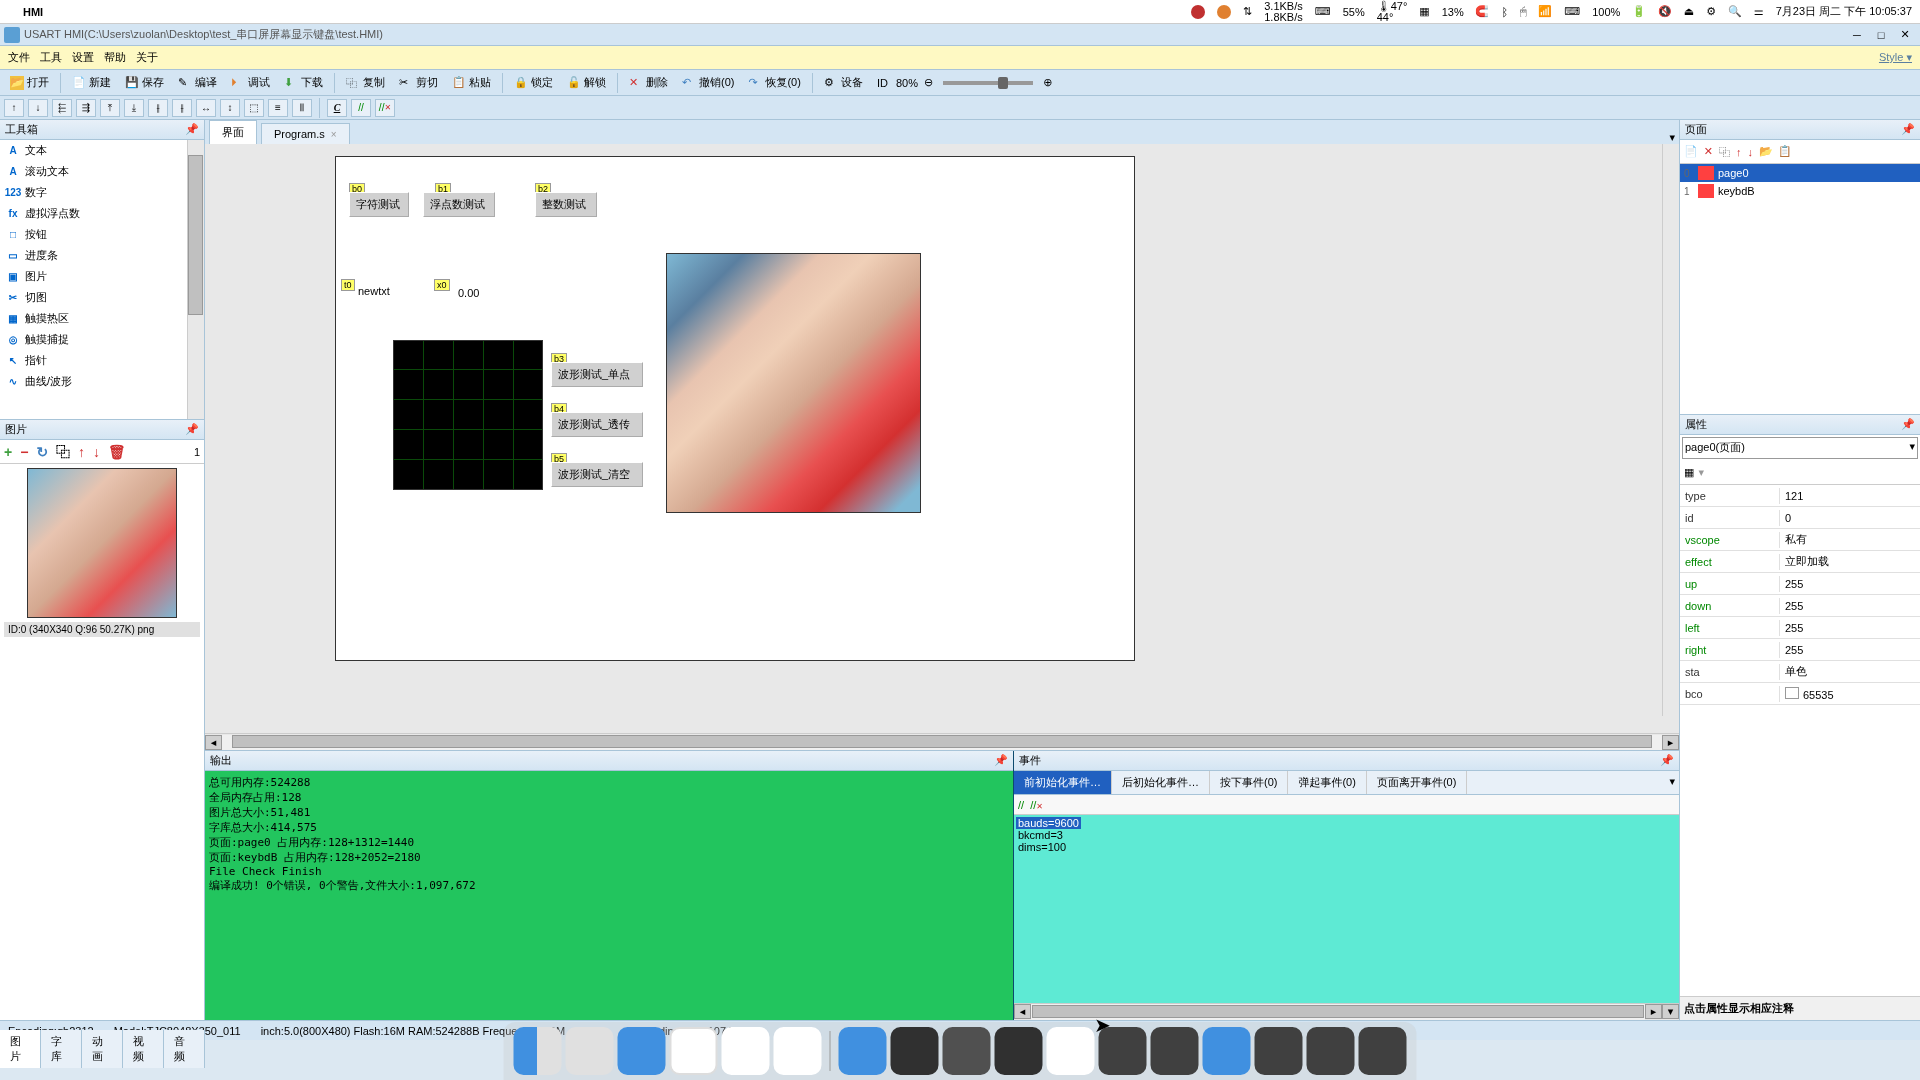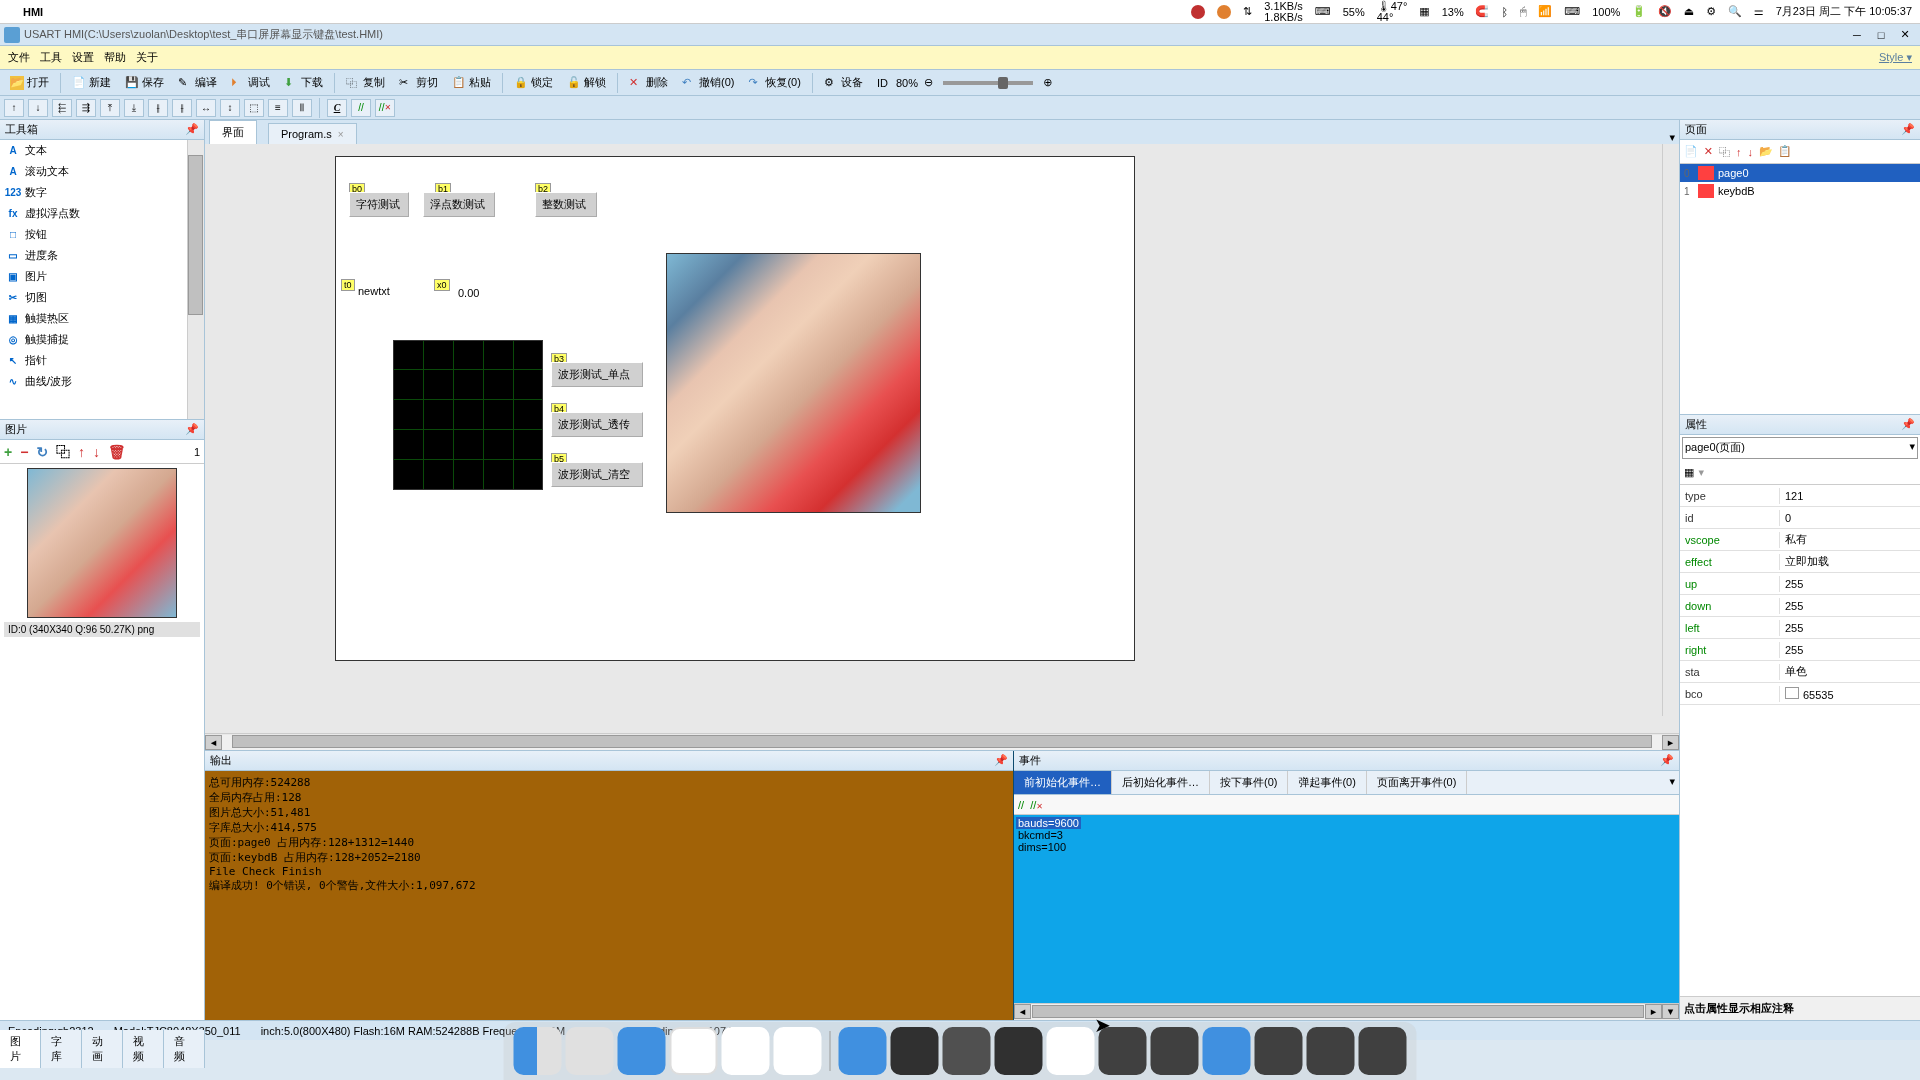--- a/index.html
+++ b/index.html
@@ -34,48 +34,48 @@
 .scrollbar-v{position:absolute;right:0;top:0;width:17px;height:100%;background:#e8e8e8;border-left:1px solid #ccc}
 .scrollbar-v .thumb{width:15px;background:#c0c0c0;border:1px solid #999;margin:15px 0}
 .pic-panel{flex:1;background:#fff;display:flex;flex-direction:column}
 .pic-toolbar{height:24px;display:flex;align-items:center;padding:0 4px;gap:8px;border-bottom:1px solid #ccc}
 .pic-btn{cursor:pointer;font-size:14px;font-weight:bold}
 .pic-list{flex:1;padding:4px;overflow-y:auto;background:#fff}
 .pic-thumb{width:150px;height:150px;background:linear-gradient(135deg,#7fb8d4 0%,#e8c4b0 30%,#d4a890 50%,#e85050 70%,#7fb8d4 100%);border:1px solid #333;margin:0 auto 4px}
 .pic-label{background:#e0e0e0;padding:2px 4px;font-size:10px}
 .center-col{flex:1;display:flex;flex-direction:column}
 .tabs-row{height:24px;background:#d4e5f3;display:flex;align-items:end;padding-left:4px}
-.tab{padding:4px 12px;background:#e8f0f8;border:1px solid #a8c4d8;border-bottom:none;margin-right:11px;cursor:pointer;display:flex;align-items:center;gap:6px}
+.tab{padding:4px 12px;background:#e8f0f8;border:1px solid #a8c4d8;border-bottom:none;margin-right:4px;cursor:pointer;display:flex;align-items:center;gap:6px}
 .tab.active{background:#fff}
 .tab .close{font-size:10px;color:#999}
 .tab-dropdown{margin-left:auto;margin-right:4px;cursor:pointer}
 .canvas-area{flex:1;background:#e8e8e8;overflow:auto;position:relative}
 .canvas{position:absolute;left:130px;top:12px;width:800px;height:505px;background:#fff;border:1px solid #333}
 .hmi-btn{position:absolute;background:#d0d0d0;border:1px outset #fff;padding:4px 6px;font-size:11px;cursor:pointer}
 .hmi-tag{position:absolute;background:#ffff66;font-size:9px;padding:0 2px;border:1px solid #999}
 .hmi-txt{position:absolute;font-size:11px}
 .hmi-wave{position:absolute;background:#000;border:1px solid #333}
 .wave-grid{width:100%;height:100%;background-image:repeating-linear-gradient(0deg,transparent,transparent 29px,#0a4a0a 29px,#0a4a0a 30px),repeating-linear-gradient(90deg,transparent,transparent 29px,#0a4a0a 29px,#0a4a0a 30px)}
 .hmi-pic{position:absolute;background:linear-gradient(135deg,#7fb8d4 0%,#5a7fa0 15%,#e8c4b0 30%,#f0d0b8 40%,#d4a890 55%,#e85050 70%,#d43030 80%,#7fb8d4 95%);border:1px solid #333}
 .canvas-scroll-h{height:17px;background:#e8e8e8;display:flex;align-items:center;border-top:1px solid #ccc}
 .canvas-scroll-h .arrow{width:17px;height:15px;background:#d0d0d0;border:1px solid #999;display:flex;align-items:center;justify-content:center;cursor:pointer}
 .canvas-scroll-h .track{flex:1;height:15px;background:#f0f0f0;position:relative}
 .canvas-scroll-h .thumb{position:absolute;height:13px;background:#c0c0c0;border:1px solid #999;left:10px;right:10px}
 .canvas-scroll-v{position:absolute;right:0;top:0;width:17px;height:calc(100% - 17px);background:#e8e8e8;border-left:1px solid #ccc}
 .bottom-panels{height:270px;display:flex;border-top:1px solid #a8c4d8}
 .output-panel{flex:1;display:flex;flex-direction:column;border-right:1px solid #0c4a6e}
-.output-content{flex:1;background:#a16207;padding:4px;font-family:monospace;font-size:11px;overflow-y:auto;white-space:pre}
+.output-content{flex:1;background:#22c55e;padding:4px;font-family:monospace;font-size:11px;overflow-y:auto;white-space:pre}
 .events-panel{width:665px;display:flex;flex-direction:column}
 .event-tabs{height:24px;display:flex;background:#e8f0f8;border-bottom:1px solid #a8c4d8}
 .evt-tab{padding:4px 10px;cursor:pointer;border-right:1px solid #ccc;font-size:11px}
 .evt-tab.active{background:#2060c0;color:#fff}
 .evt-dropdown{margin-left:auto;padding:4px;cursor:pointer}
 .event-toolbar{height:20px;display:flex;align-items:center;padding:0 4px;gap:6px;background:#f8f8f8;border-bottom:1px solid #ccc;font-family:monospace;color:#008800}
 .event-hint{background:#f8f8f8;padding:3px 5px;font-size:11px;color:#555;border-bottom:1px solid #ccc}
-.event-code{flex:1;background:#0ea5e9;padding:2px;font-family:monospace;font-size:11px;overflow:auto;position:relative}
+.event-code{flex:1;background:#5eead4;padding:2px;font-family:monospace;font-size:11px;overflow:auto;position:relative}
 .code-line{padding:0 2px}
 .code-line.sel{background:#2060c0;color:#fff;display:inline-block}
 .event-scroll-h{height:17px;display:flex;background:#e8e8e8;border-top:1px solid #ccc}
 .right-col{width:241px;display:flex;flex-direction:column;border-left:1px solid #a8c4d8}
 .pages-panel{height:275px;display:flex;flex-direction:column;border-bottom:1px solid #a8c4d8;background:#fff}
 .pages-toolbar{height:24px;display:flex;align-items:center;padding:0 4px;gap:6px;border-bottom:1px solid #ccc}
 .page-list{flex:1;overflow-y:auto}
 .page-item{display:flex;align-items:center;padding:2px 4px;cursor:pointer}
 .page-item.sel{background:#2060c0;color:#fff}
 .page-idx{width:14px;font-size:10px;color:#666}

